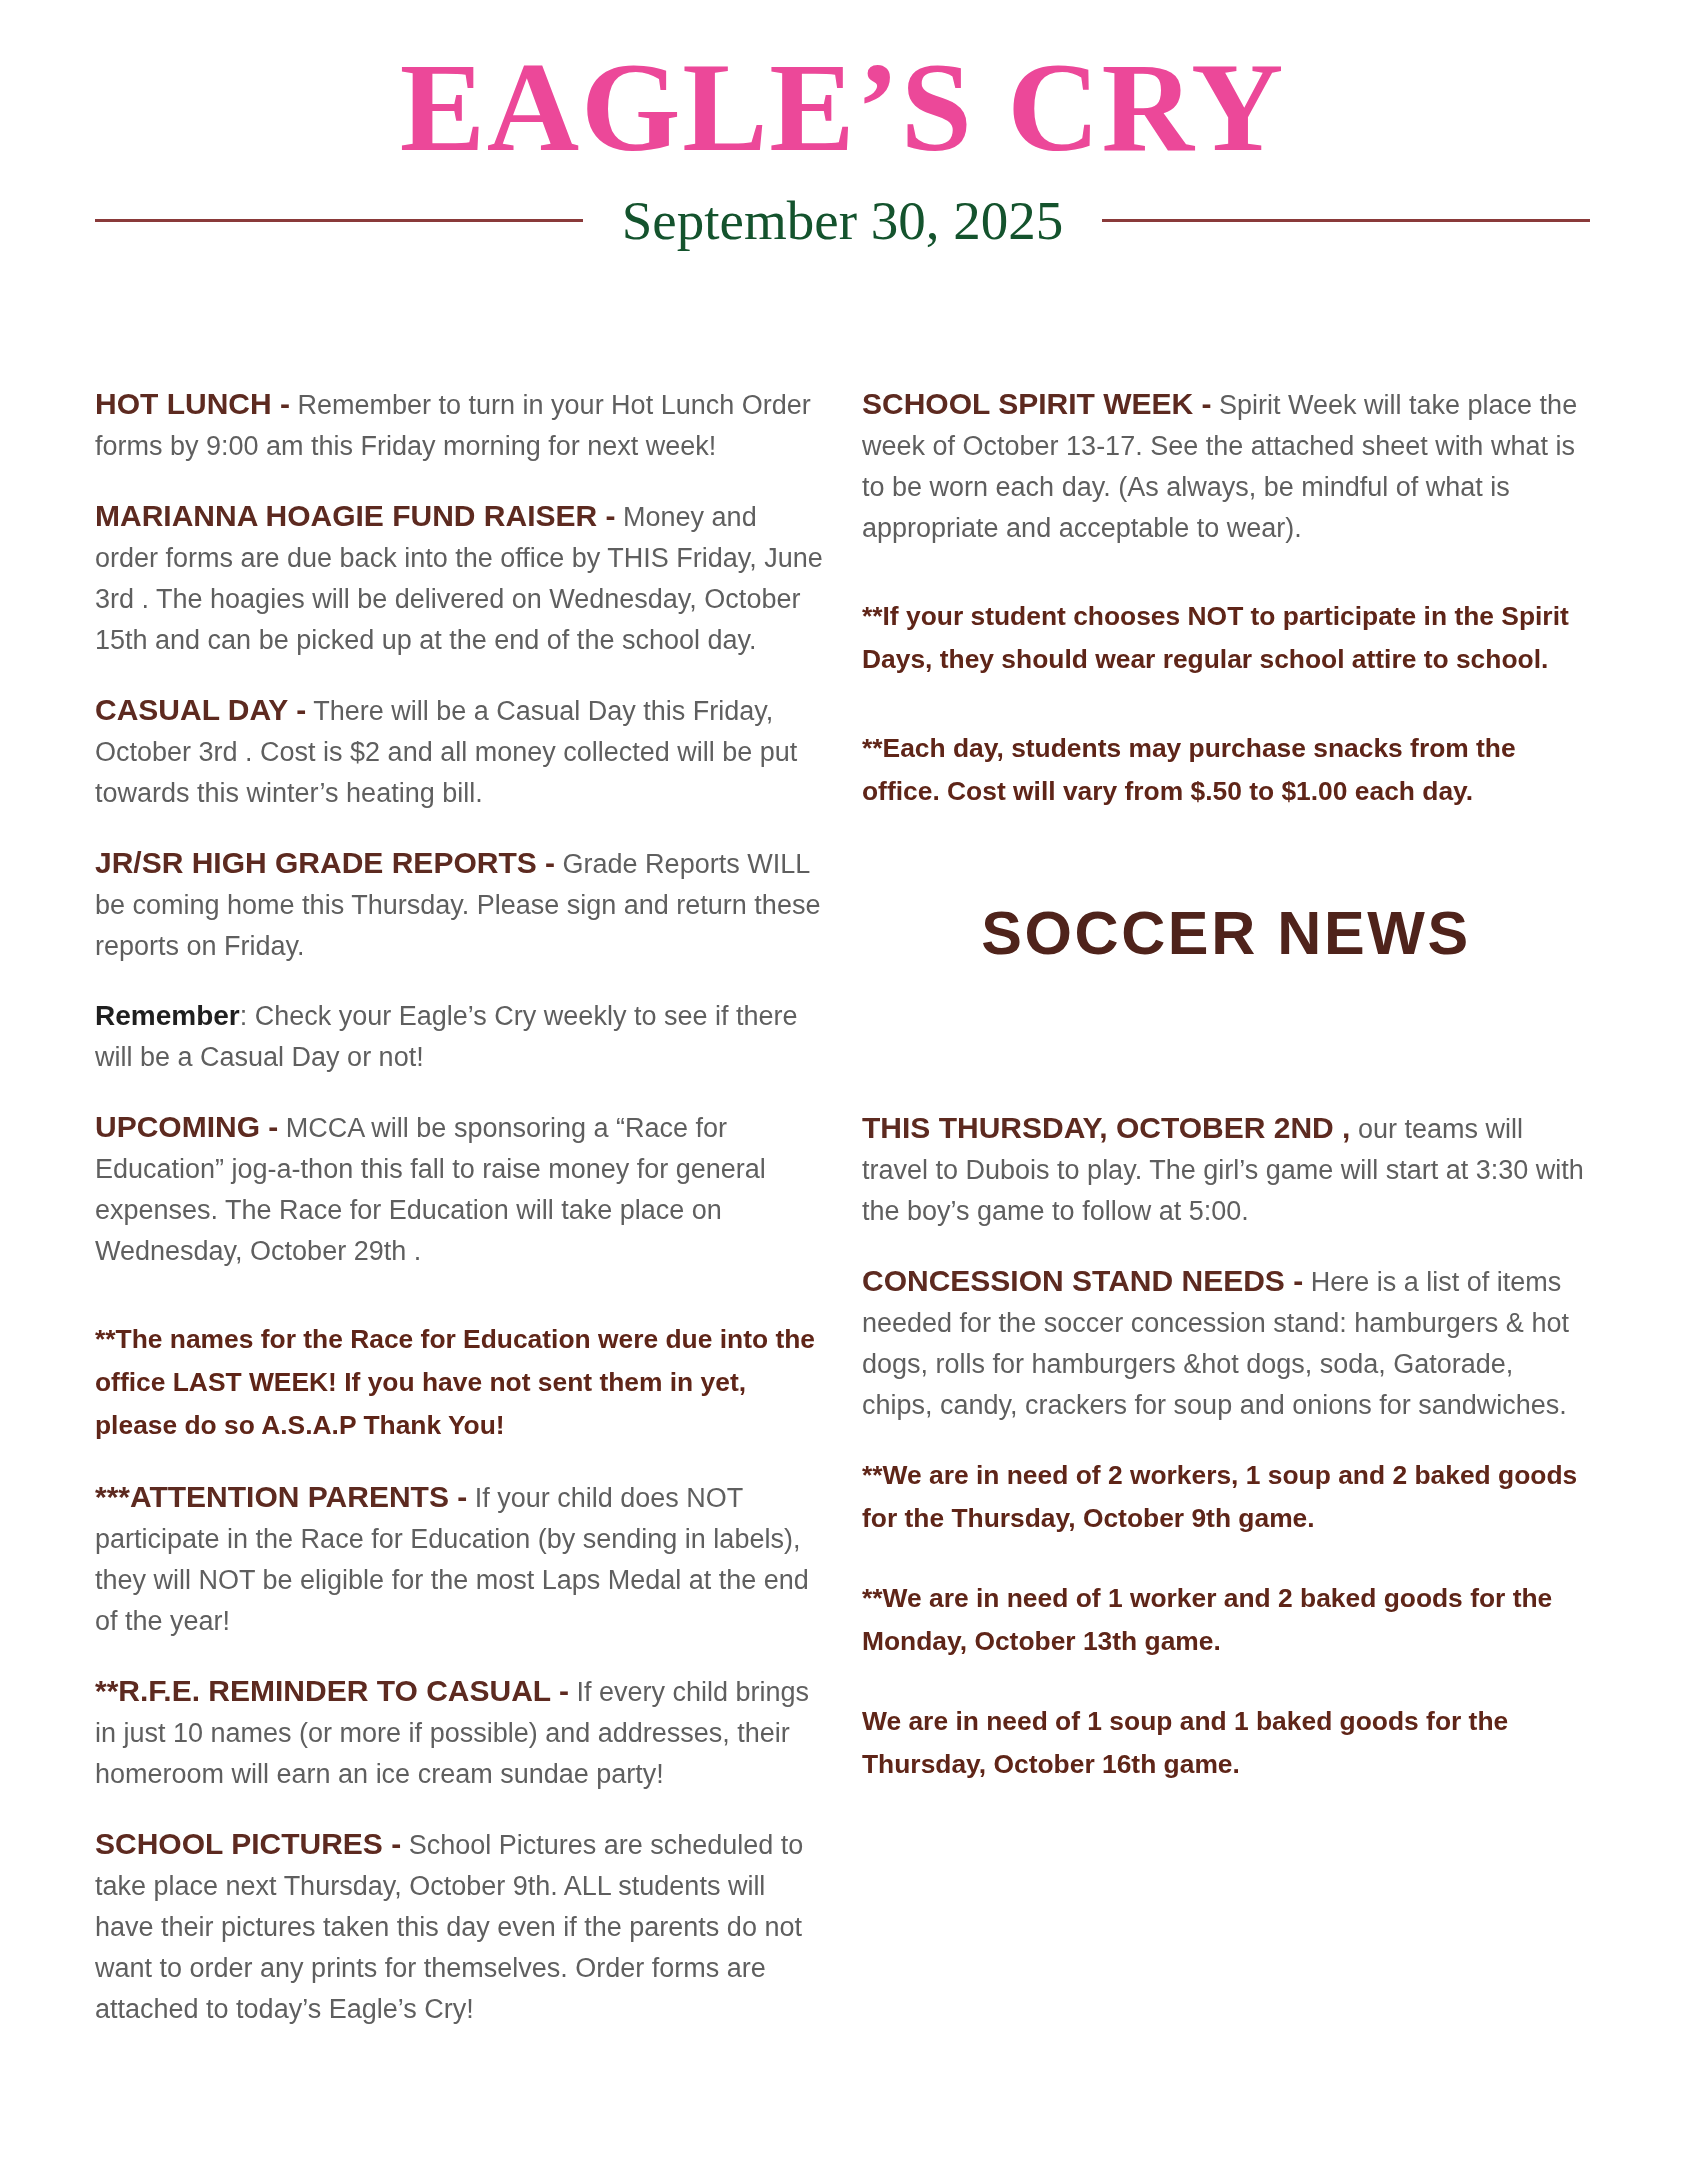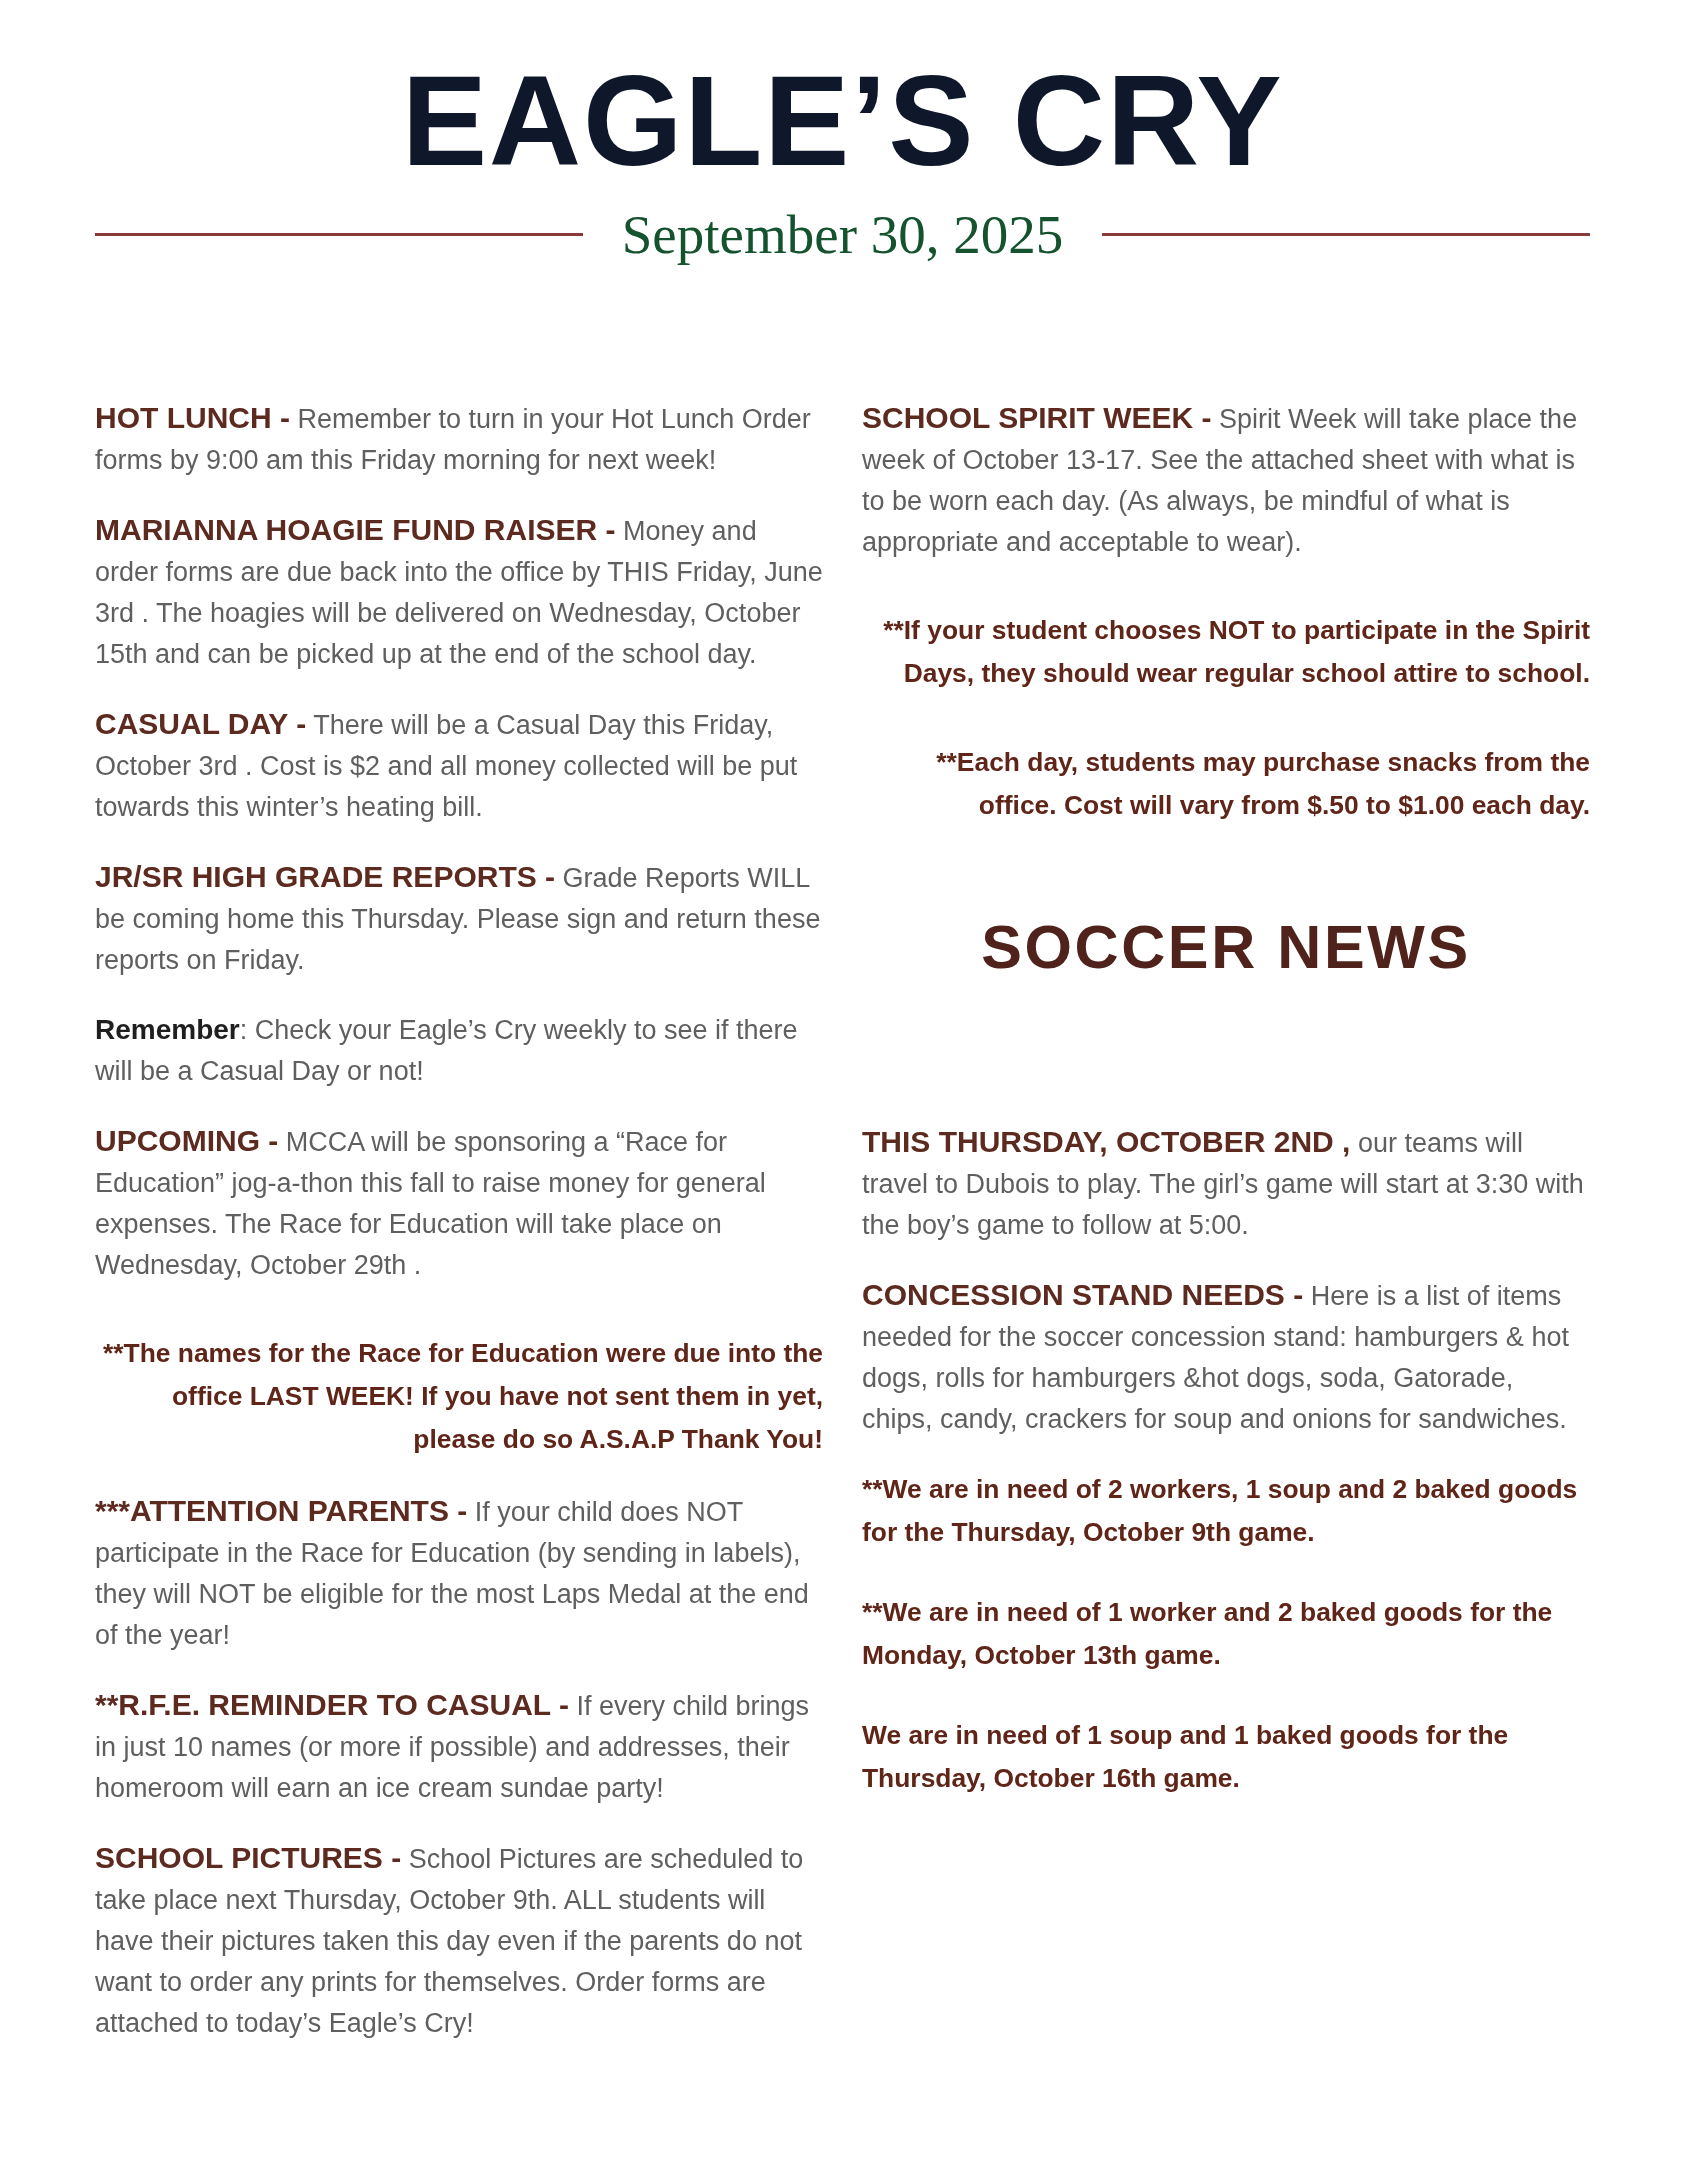--- a/index.html
+++ b/index.html
@@ -14,26 +14,26 @@
     background: #ffffff;
     overflow: hidden;
     font-family: "Liberation Sans", sans-serif;
   }
   
   .masthead {
     text-align: center;
     padding-top: 43px;
   }
   .title {
-    margin: 14px;
-    font-family: Liberation Sans, sans-serif;
+    margin: 0;
+    font-family: Liberation Serif, serif;
     font-weight: bold;
     font-size: 128px;
     line-height: 1.0;
-    color: #0f172a;
+    color: #ec4899;
     letter-spacing: 1.7px;
   }
   .dateline {
     display: flex;
     align-items: center;
     margin: 22px 95px 0 95px;
   }
   .rule {
     flex: 1;
     height: 3.4px;
@@ -77,21 +77,21 @@
     font-size: 28px;
   }
   .callout {
     margin: 0 0 29px 0;
     font-size: 26.4px;
     line-height: 43px;
     font-weight: bold;
     color: #5f2518;
   }
   .callout.center {
-    text-align: right;
+    text-align: left;
     margin-top: 46px;
   }
   .callout.spaced {
     margin-bottom: 37px;
   }
   .soccer-title {
     margin: 87px 0 140px 0;
     text-align: center;
     font-size: 61px;
     line-height: 1.1;

